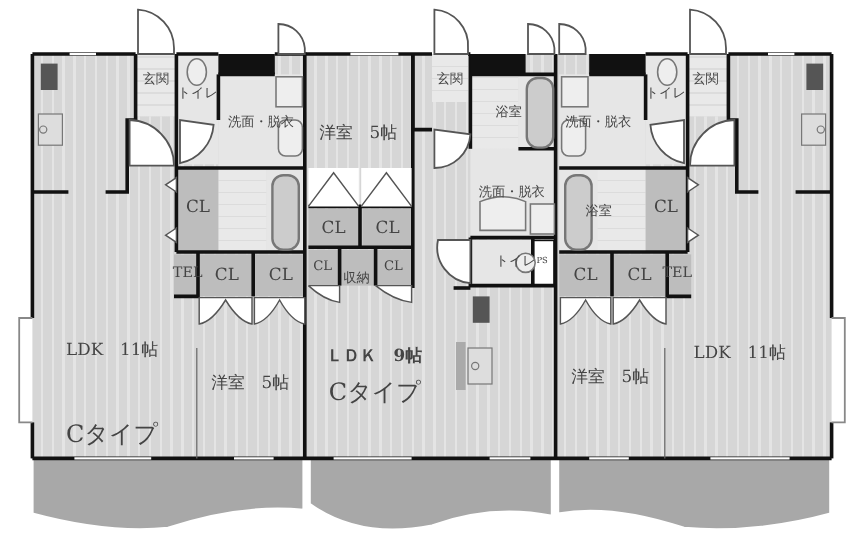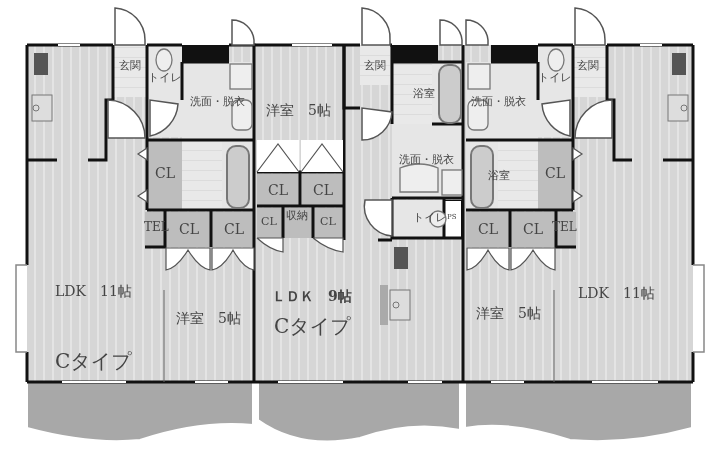--- a/index.html
+++ b/index.html
@@ -231,21 +231,21 @@
 
   <span class="lbl md" style="left:266px;top:102px;">洋室　5帖</span>
   <span class="lbl sm" style="left:364px;top:58px;">玄関</span>
   <span class="lbl sm" style="left:413px;top:86px;">浴室</span>
   <span class="lbl sm" style="left:399px;top:152px;">洗面・脱衣</span>
   <span class="lbl sm" style="left:413px;top:210px;">トイレ</span>
   <span class="lbl" style="left:447px;top:213px;font-size:7px;">PS</span>
   <span class="lbl md" style="left:268px;top:182px;">CL</span>
   <span class="lbl md" style="left:313px;top:182px;">CL</span>
   <span class="lbl sm" style="left:261px;top:215px;">CL</span>
-  <span class="lbl sm" style="left:286px;top:208px;">収納</span>
+  <span class="lbl sm" style="left:286px;top:224px;">収納</span>
   <span class="lbl sm" style="left:320px;top:215px;">CL</span>
   <span class="lbl md" style="left:272px;top:288px;font-weight:bold;">ＬＤＫ　9帖</span>
   <span class="lbl lg" style="left:274px;top:313px;font-size:20px;">Cタイプ</span>
 
   <span class="lbl sm" style="left:471px;top:94px;">洗面・脱衣</span>
   <span class="lbl sm" style="left:488px;top:168px;">浴室</span>
   <span class="lbl sm" style="left:538px;top:70px;">トイレ</span>
   <span class="lbl sm" style="left:577px;top:58px;">玄関</span>
   <span class="lbl md" style="left:545px;top:165px;">CL</span>
   <span class="lbl md" style="left:478px;top:221px;">CL</span>

